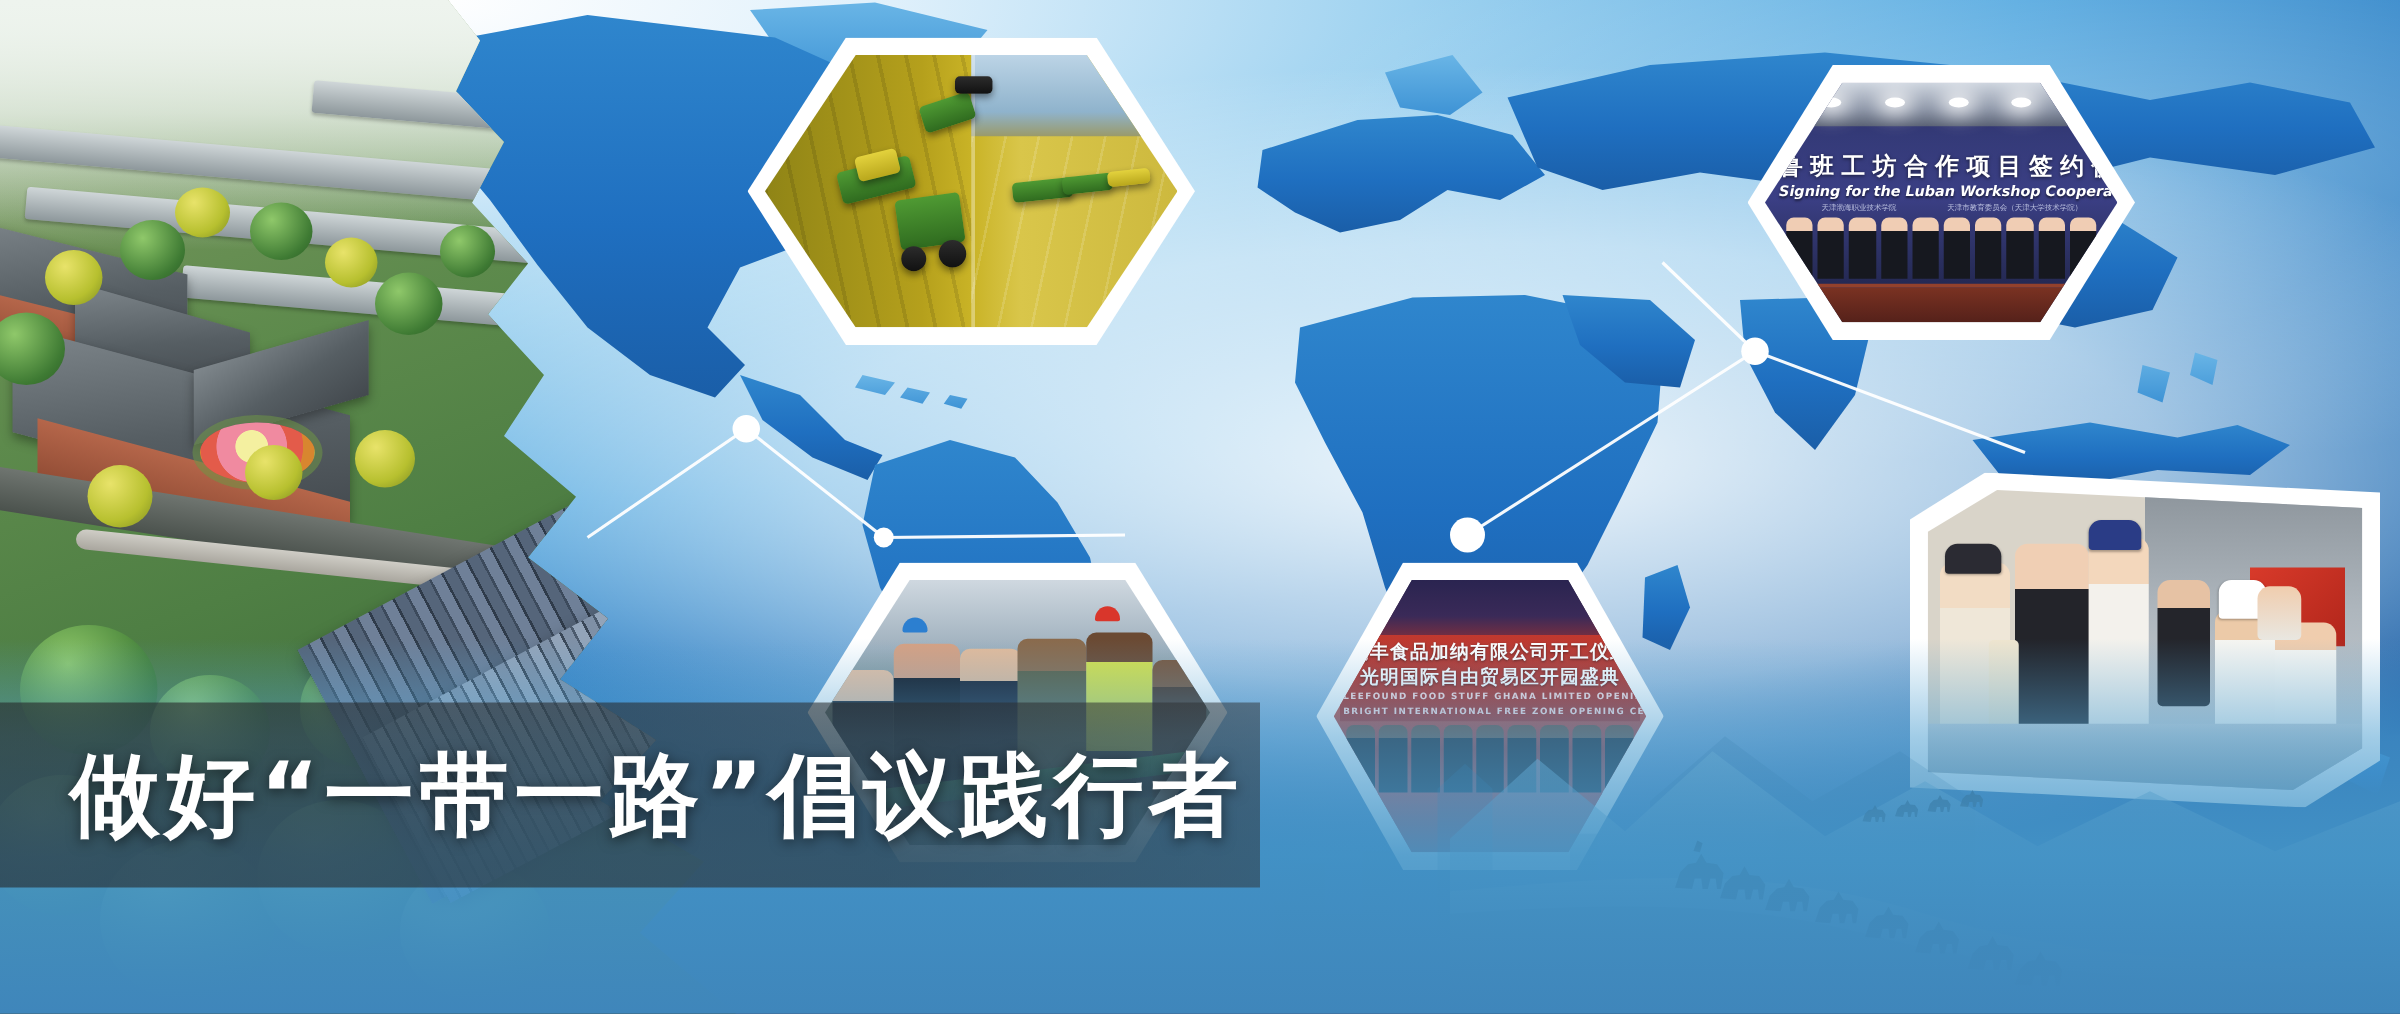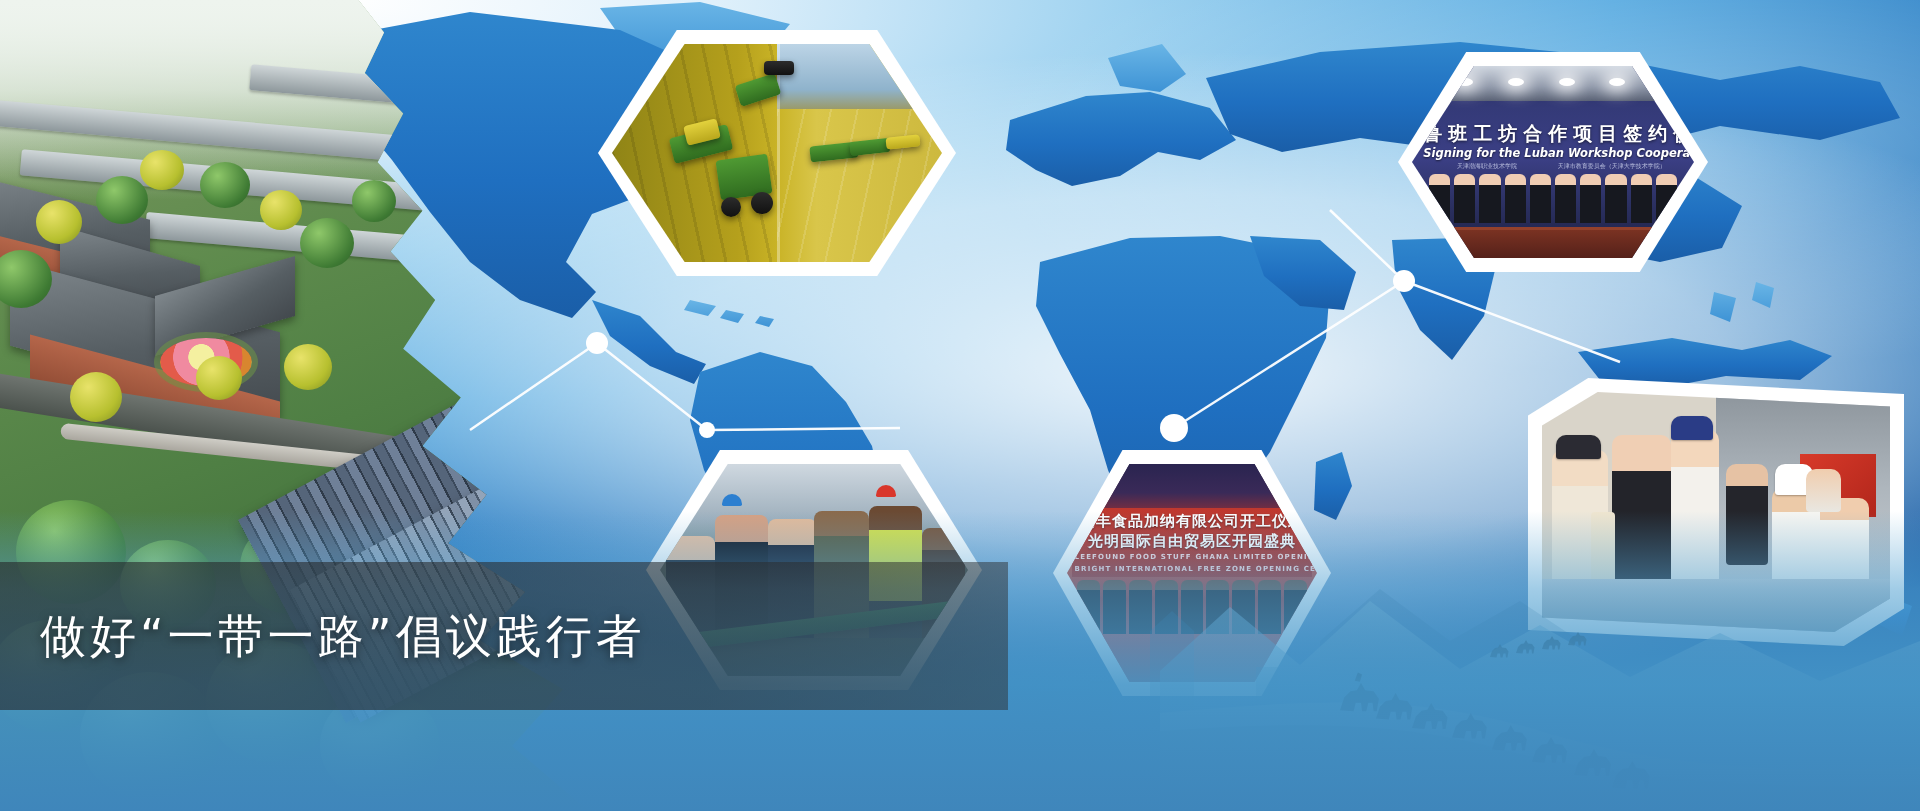--- a/index.html
+++ b/index.html
@@ -171,22 +171,22 @@
   .skyline{position:absolute;left:1020px;bottom:40px;width:560px;height:200px;opacity:.55;}
   .skyline svg{width:100%;height:100%;display:block;}
 
   
   .headline-bar{
     position:absolute; left:0; top:562px; width:1008px; height:148px;
     background:linear-gradient(90deg, rgba(38,40,42,.62) 0%, rgba(42,44,46,.58) 70%, rgba(46,48,50,.50) 100%);
     display:flex; align-items:center;
   }
   .headline-text{
-    color:#ffffff; font-size:46px; font-weight:400; letter-spacing:4px;
-    margin-left:40px; line-height:1; white-space:nowrap;
+    color:#ffffff; font-size:72px; font-weight:700; letter-spacing:4px;
+    margin-left:56px; line-height:1; white-space:nowrap;
     text-shadow:0 2px 10px rgba(0,0,0,.55);
     font-family:"DejaVu Sans","Liberation Sans",sans-serif;
   }
 </style>
 </head>
 <body>
 
 <div class="stage">
 
   <div class="bg-sky"></div>

